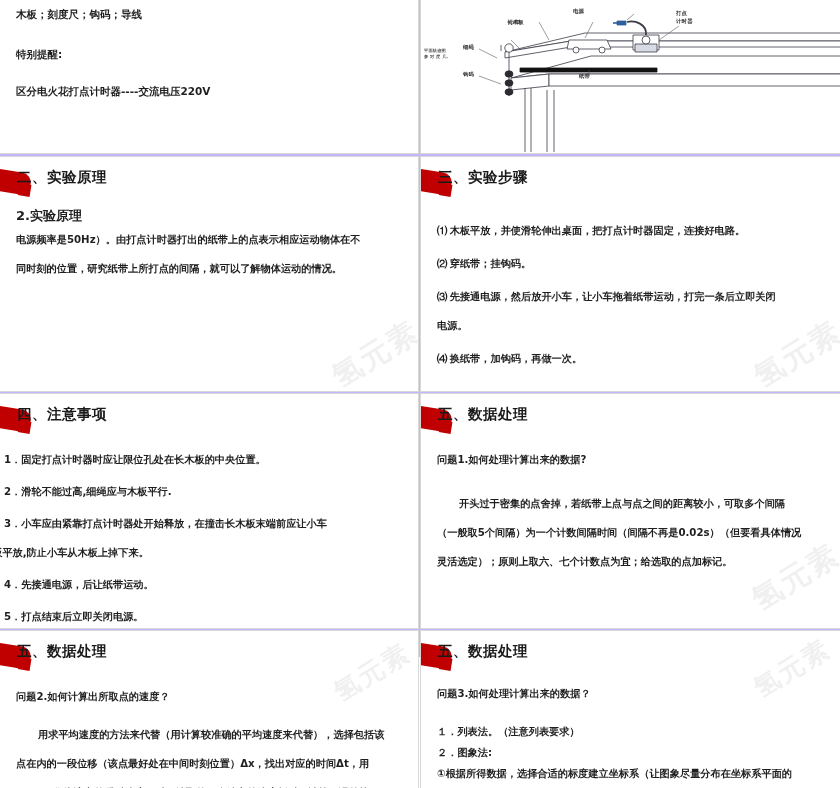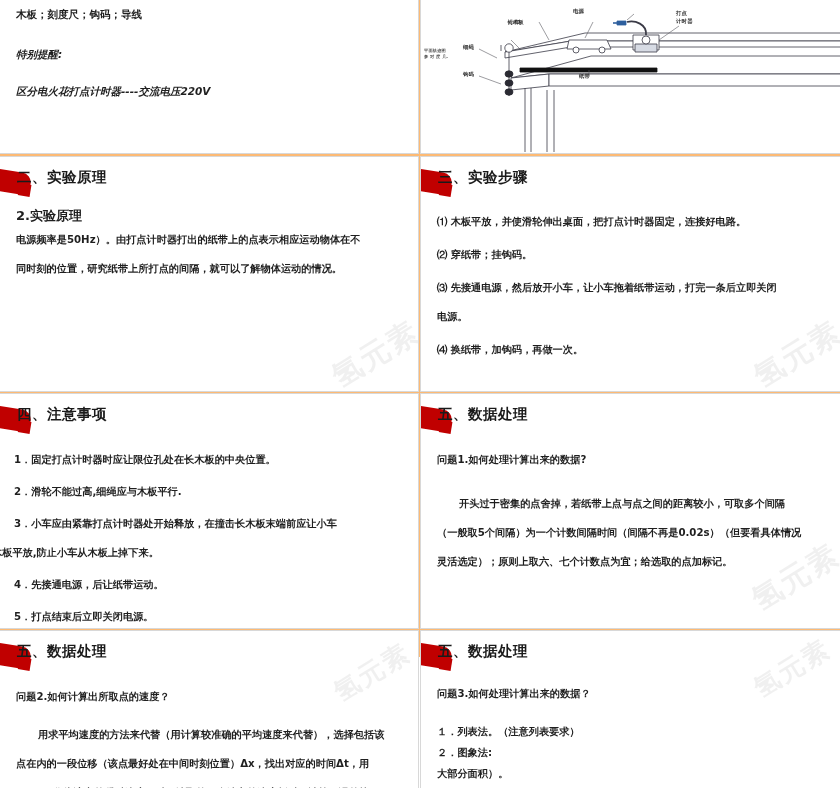--- a/index.html
+++ b/index.html
@@ -5,21 +5,21 @@
   * { box-sizing: border-box; margin: 0; padding: 0; }
   html, body {
     width: 840px; height: 788px;
     background: #ffffff;
     font-family: "DejaVu Sans", "Liberation Sans", sans-serif;
     overflow: hidden;
   }
   #deck {
     position: relative;
     width: 840px; height: 657px;
-    background: #fdba74;
+    background: #c4b5fd;
   }
   .slide {
     position: absolute;
     background: #ffffff;
     border: 1px solid #d8d8d8;
     overflow: hidden;
   }
   .slide.r0 { top: -1px; height: 155px; }
   .slide.r1 { top: 156px; height: 236px; }
   .slide.r2 { top: 393px; height: 236px; }
@@ -67,21 +67,21 @@
     color: #1f1f1f;
     line-height: 26px;
     font-weight: 600;
     white-space: nowrap;
   }
   .para.indent { text-indent: 22px; }
   .para.tight { line-height: 21px; }
   .para.looser { line-height: 29px; }
   .q { font-size: 10.2px; font-weight: 600; color: #1f1f1f; line-height: 22px; }
 
-  .red { color: #e8463a; font-weight: 700; font-style: italic; }
+  .red { color: #e8463a; font-weight: 700; }
   .topline { font-size: 10.5px; font-weight: 600; color: #1f1f1f; }
 
   .subhead { font-size: 13px; font-weight: 700; color: #1f1f1f; }
 
   
   .wm {
     position: absolute;
     font-size: 30px;
     font-weight: 700;
     color: #000;
@@ -192,34 +192,34 @@
       <div class="subhead">2.实验原理</div>
       <div class="para looser">电源频率是50Hz）。由打点计时器打出的纸带上的点表示相应运动物体在不</div>
       <div class="para looser">同时刻的位置，研究纸带上所打点的间隔，就可以了解物体运动的情况。</div>
     </div>
     <div class="wm" style="right:-6px; bottom:16px;">氢元素</div>
   </div>
 
   <div class="slide r1 c1">
     <div class="tab"></div>
     <div class="slide-title">三、实验步骤</div>
-    <div class="body" style="top:50px;">
+    <div class="body" style="top:59px;font-family:Liberation Serif, serif;">
       <div class="para looser">⑴ 木板平放，并使滑轮伸出桌面，把打点计时器固定，连接好电路。</div>
       <div class="para looser" style="margin-top:4px;">⑵ 穿纸带；挂钩码。</div>
       <div class="para looser" style="margin-top:4px;">⑶ 先接通电源，然后放开小车，让小车拖着纸带运动，打完一条后立即关闭</div>
       <div class="para looser">电源。</div>
       <div class="para looser" style="margin-top:4px;">⑷ 换纸带，加钩码，再做一次。</div>
     </div>
     <div class="wm" style="right:-6px; bottom:16px;">氢元素</div>
   </div>
 
   <div class="slide r2 c0">
     <div class="tab"></div>
     <div class="slide-title">四、注意事项</div>
-    <div class="body" style="top:51px; padding-left:14px;">
+    <div class="body" style="top:51px; padding-left:4px;">
       <div class="para looser">1．固定打点计时器时应让限位孔处在长木板的中央位置。</div>
       <div class="para looser" style="margin-top:3px;">2．滑轮不能过高,细绳应与木板平行.</div>
       <div class="para looser" style="margin-top:3px;">3．小车应由紧靠打点计时器处开始释放，在撞击长木板末端前应让小车</div>
       <div class="para looser" style="margin-left:-22px;">木板平放,防止小车从木板上掉下来。</div>
       <div class="para looser" style="margin-top:3px;">4．先接通电源，后让纸带运动。</div>
       <div class="para looser" style="margin-top:3px;">5．打点结束后立即关闭电源。</div>
     </div>
   </div>
 
   <div class="slide r2 c1">
@@ -246,19 +246,20 @@
     <div class="wm" style="right:4px; top:24px; font-size:26px;">氢元素</div>
   </div>
 
   <div class="slide r3 c1">
     <div class="tab"></div>
     <div class="slide-title">五、数据处理</div>
     <div class="body" style="top:52px;">
       <div class="q">问题3.如何处理计算出来的数据？</div>
       <div class="para tight" style="margin-top:16px;">１．列表法。（注意列表要求）</div>
       <div class="para tight">２．图象法:</div>
+      <div class="para tight">①根据所得数据，选择合适的标度建立坐标系（让图象尽量分布在坐标系平面的</div>
       <div class="para tight">大部分面积）。</div>
 
     </div>
     <div class="wm" style="right:6px; top:20px; font-size:26px;">氢元素</div>
   </div>
 
 </div>
 
 </body></html>

